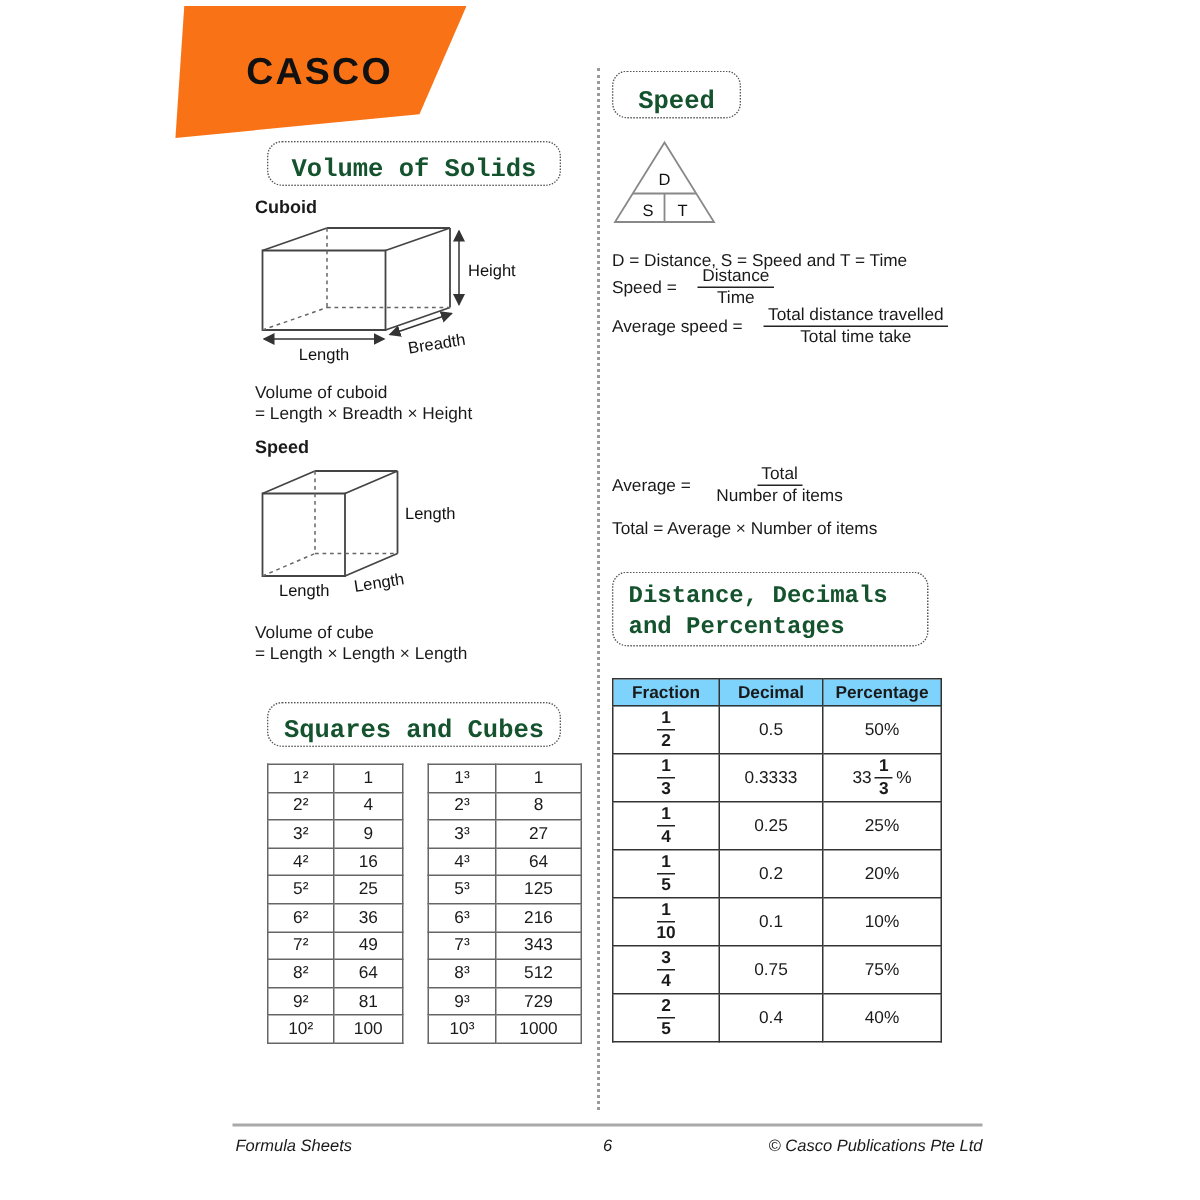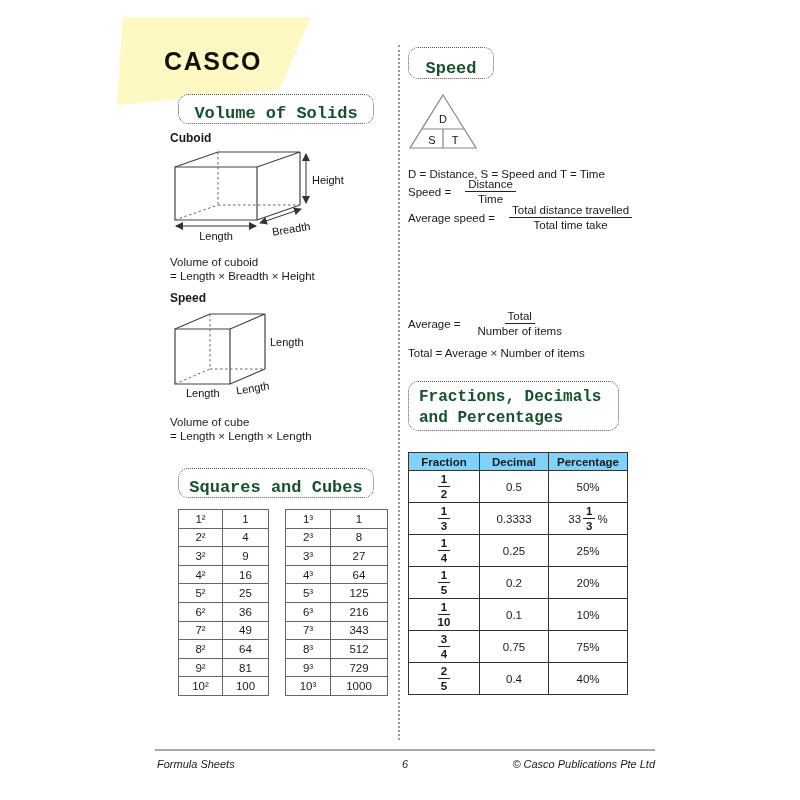--- a/index.html
+++ b/index.html
@@ -1,20 +1,20 @@
 <!DOCTYPE html>
 <html><head>
 <meta charset="utf-8">
 <style>
   html,body{margin:0;padding:0;background:#fff;}
   .page{position:relative;width:800px;height:800px;background:#ffffff;overflow:hidden;
         font-family:"Liberation Sans",sans-serif;color:#1a1a1a;}
 
   
-  .banner{position:absolute;left:115px;top:17px;width:196px;height:88px;background:#fef9c3;
+  .banner{position:absolute;left:115px;top:4px;width:196px;height:88px;background:#f97316;
           clip-path:polygon(4% 0,100% 0,84% 82%,1% 100%);}
   .brand{padding-top:30px;text-align:center;font-size:25px;font-weight:bold;letter-spacing:1.5px;color:#111;}
 
   
   .hbox{position:absolute;border:1.5px dotted #555;border-radius:10px;background:#fff;
         display:flex;align-items:flex-end;justify-content:center;font-weight:bold;font-size:17px;color:#14532d;font-family:Liberation Mono, monospace;}
   .hbox.two-line{justify-content:flex-start;padding-left:10px;font-size:16px;line-height:1.35;}
 
   .divider{position:absolute;left:398px;top:45px;height:695px;width:0;border-left:2px dotted #9a9a9a;}
 
@@ -239,21 +239,21 @@
     <span class="frac">
       <span class="num">Total</span>
       <span class="den">Number of items</span>
     </span>
   </div>
 
   <div class="lbl" style="left:408px;top:347px">Total = Average × Number of items</div>
 
   <div class="hbox two-line" style="left:408px;top:381px;width:199px;height:48px">
     <div>
-      <div>Fractions, Decimals</div>
+      <div>Distance, Decimals</div>
       <div>and Percentages</div>
     </div>
   </div>
 
   <table class="fdp">
     <thead>
         <tr id="fdp-head-row">
           <th>Fraction</th>
           <th>Decimal</th>
           <th>Percentage</th>

